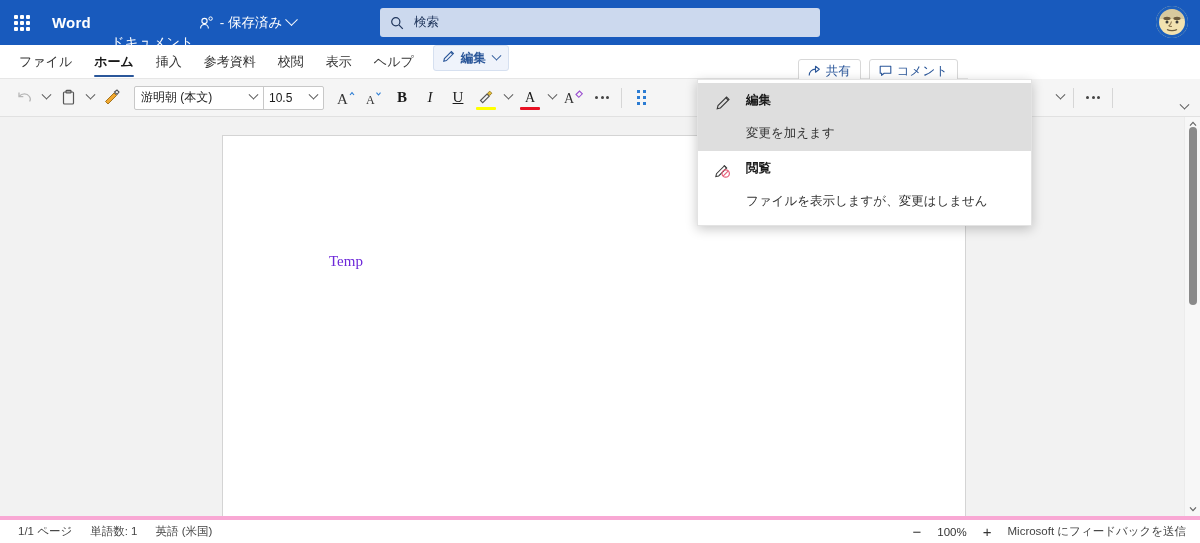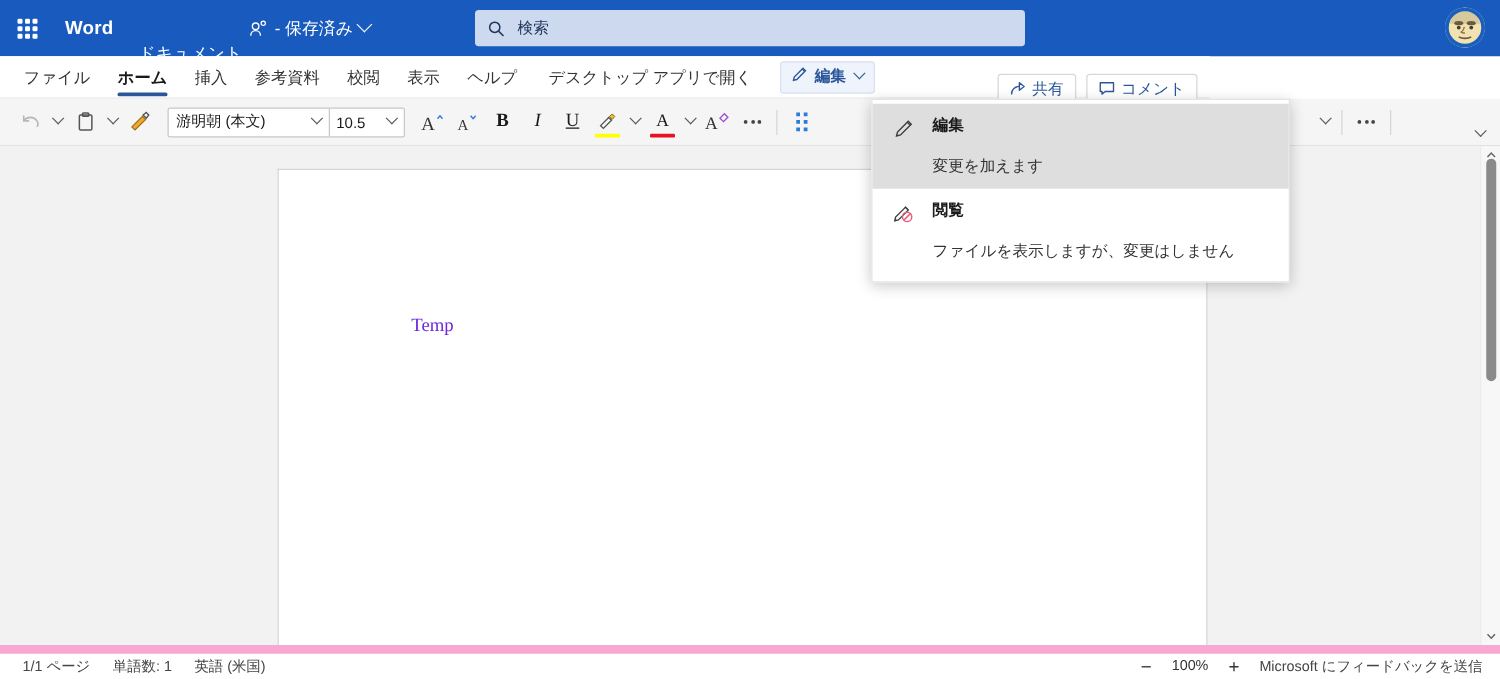--- a/index.html
+++ b/index.html
@@ -50,21 +50,21 @@
   .search-placeholder { color: #20365c; font-size: 12.5px; }
   .avatar {
     position: absolute; right: 12px; top: 6px; width: 32px; height: 32px;
     border-radius: 50%; overflow: hidden; cursor: pointer; background: #F0DFA8;
   }
   .avatar svg { display: block; }
 
   
   .tabrow {
     position: absolute; top: 45px; left: 0; width: 968px; height: 34px;
-    background: #fff; display: flex; align-items: center;
+    background: #fff; display: flex; 
     border-bottom: 1px solid #e6e6e6;
   }
   .tab {
     font-size: 13px; color: #333; padding: 0 11px; height: 34px; line-height: 34px;
     cursor: pointer; position: relative; white-space: nowrap;
   }
   .tab:first-child { margin-left: 8px; }
   .tab.active { color: #1a1a1a; font-weight: bold; }
   .tab.active::after {
     content: ""; position: absolute; left: 11px; right: 11px; bottom: 2px;
@@ -157,21 +157,21 @@
   }
   .scroll-up { top: 0; } .scroll-dn { bottom: 0; }
   .scroll-thumb {
     position: absolute; left: 4px; top: 10px; width: 8px; height: 178px;
     background: #8a8a8a; border-radius: 4px; cursor: grab;
   }
 
   
   .statusbar {
     position: absolute; bottom: 0; left: 0; width: 1200px; height: 27px;
-    background: #fff; border-top: 7px solid #f9a8d4; display: flex;
+    background: #fff; border-top: 4px solid #f9a8d4; display: flex;
     align-items: center; font-size: 11.5px; color: #444;
   }
   .st-item { margin-left: 18px; cursor: pointer; white-space: nowrap; }
   .st-right {
     position: absolute; right: 14px; display: flex; align-items: center; gap: 14px;
   }
   .zoom-btn { cursor: pointer; font-size: 15px; color: #333; line-height: 1; padding: 0 2px; }
   .zoom-val { font-size: 11.5px; color: #333; cursor: pointer; }
   .feedback { font-size: 11.5px; color: #444; cursor: pointer; }
 
@@ -250,21 +250,20 @@
   </div>
 
   <div class="tabrow">
     <div class="tab">ファイル</div>
     <div class="tab active">ホーム</div>
     <div class="tab">挿入</div>
     <div class="tab">参考資料</div>
     <div class="tab">校閲</div>
     <div class="tab">表示</div>
     <div class="tab">ヘルプ</div>
-    <div class="tab wide">デスクトップ アプリで開く</div>
 
     <div class="edit-btn">
       <span>
         <svg width="14" height="14" viewBox="0 0 14 14">
           <path d="M1.8 12.2l.6-2.6 7-7 2 2-7 7z" fill="none" stroke="#2B579A" stroke-width="1.1"></path>
           <line x1="8.6" y1="3.1" x2="10.7" y2="5.2" stroke="#2B579A" stroke-width="1.1"></line>
         </svg>
       </span>
       <span class="lbl">編集</span>
       <span class="chev-sm"></span>

